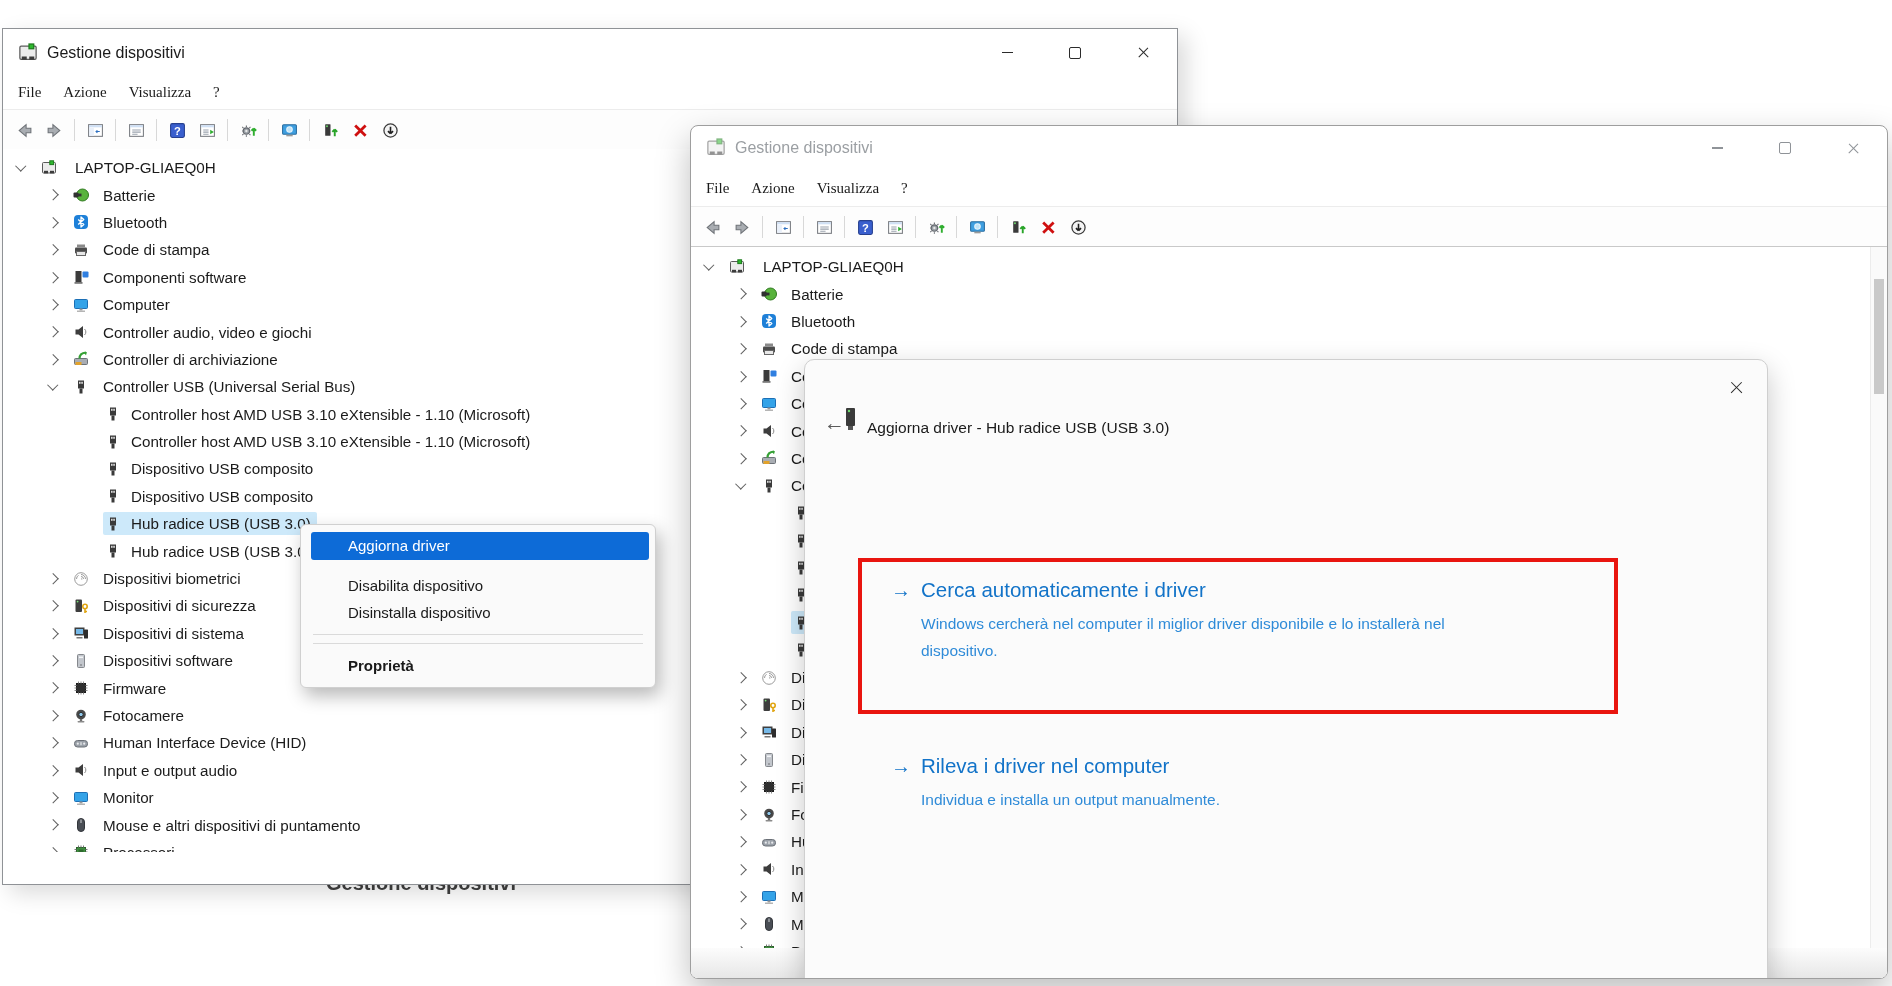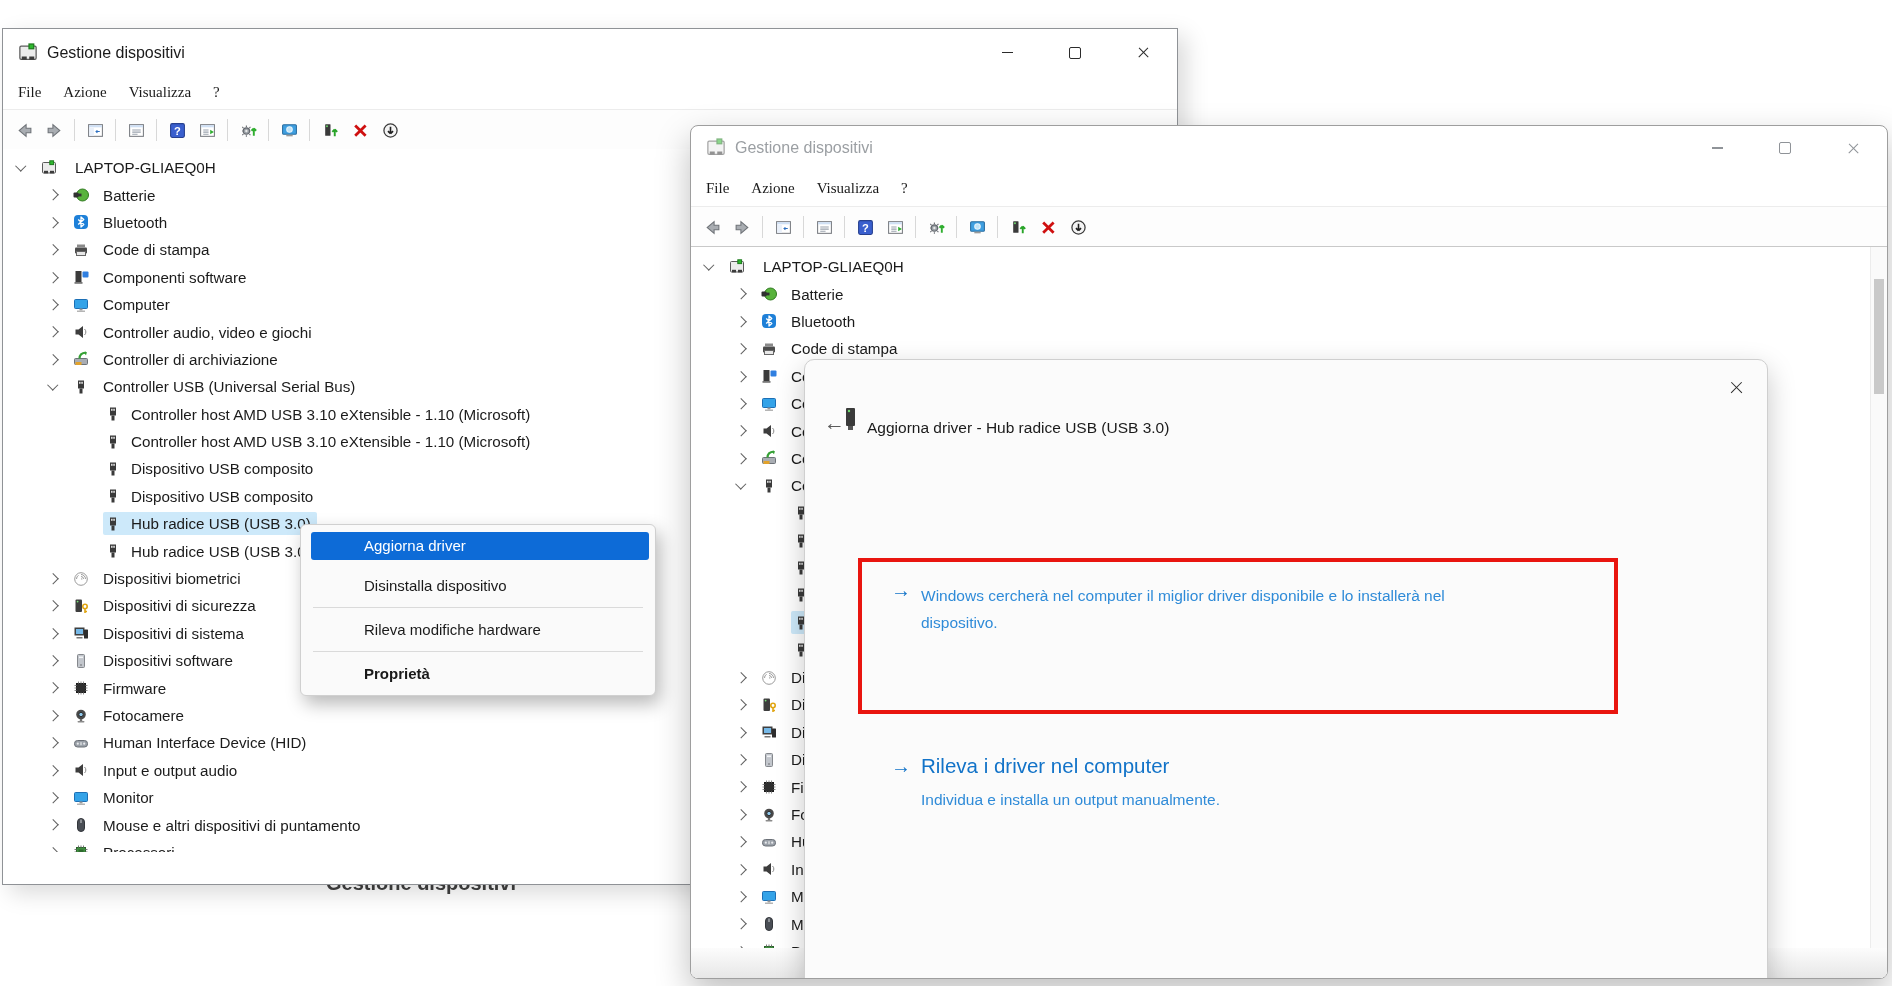--- a/index.html
+++ b/index.html
@@ -50,21 +50,21 @@
   .row-inner.selected{background:#cde9fa;}
   .t-icon{display:inline-flex;}
   .t-label{font-size:15.2px;}
   .statusbar{position:absolute;left:0;right:0;bottom:0;height:32px;background:#f0f0f0;
              border-top:1px solid #d0d0d0;display:flex;align-items:center;font-size:15px;padding-left:8px;}
 
   
   #context-menu{position:absolute;left:300px;top:524px;width:354px;z-index:3;background:#fafafa;
                 border:1px solid #d0d0d0;border-radius:6px;box-shadow:4px 8px 18px rgba(0,0,0,0.28);
                 padding:7px 0 8px 0;font-size:15px;}
-  .cm-item{height:27px;line-height:27px;margin:0 6px 0 10px;padding-left:53px;border-radius:3px;color:#1a1a1a;}
+  .cm-item{height:27px;line-height:27px;margin:0 6px 0 10px;padding-left:37px;border-radius:3px;color:#1a1a1a;}
   .cm-item.highlighted{background:#0d6bd7;color:#fff;height:28px;line-height:28px;margin-bottom:12px;}
   .cm-item.bold{font-weight:bold;}
   .cm-sep{height:1px;background:#dadada;margin:8px 12px;}
 
   
   #win-right{left:690px;top:125px;width:1196px;height:852px;border:1px solid #9e9e9e;border-radius:8px;
              z-index:4;box-shadow:0 14px 34px rgba(0,0,0,0.25);overflow:hidden;}
   #win-right .titlebar{height:44px;color:#9b9fa3;}
   #win-right .titlebar .title{color:#9b9fa3;}
   #win-right .titlebar .app-icon{opacity:0.55;}
@@ -574,23 +574,23 @@
               </svg>
             </span>
             <span class="t-label">Processori</span>
           </span>
         </div>
       </div>
   </section>
 
   <div id="context-menu">
       <div class="cm-item highlighted">Aggiorna driver</div>
+      <div class="cm-item">Disabilita dispositivo</div>
       <div class="cm-item">Disinstalla dispositivo</div>
       <div class="cm-sep"></div>
-      <div class="cm-item">Rileva modifiche hardware</div>
       <div class="cm-sep"></div>
       <div class="cm-item bold">Proprietà</div>
     </div>
 
   <section id="win-right" class="window">
     <header class="titlebar">
       <span class="app-icon">
           <svg width="20" height="20" viewBox="0 0 16 16" fill="none">
             <rect x="1.5" y="2.5" width="13" height="10.5" rx="1" fill="#ececec" stroke="#5a5a5a"></rect>
             <rect x="8.8" y="0.8" width="3.8" height="3.8" fill="#2db82d" stroke="#1d7a1d"></rect>
@@ -1074,20 +1074,21 @@
         <span id="dlg-devicon"><svg width="15" height="24" viewBox="0 0 15 24" fill="none">
               <rect x="3" y="1" width="9" height="18" rx="1" fill="#3a3a3a"></rect>
               <circle cx="6" cy="4" r="1.2" fill="#6fdc6f"></circle>
               <rect x="5" y="19" width="5" height="4" fill="#555555"></rect>
             </svg></span>
         <div id="dlg-title">Aggiorna driver - Hub radice USB (USB 3.0)</div>
         <div id="dlg-options">
             <div class="dlg-option">
               <span class="opt-arrow">→</span>
               <div>
+                <div class="opt-title">Cerca automaticamente i driver</div>
                 <div class="opt-desc">Windows cercherà nel computer il miglior driver disponibile e lo installerà nel dispositivo.</div>
               </div>
             </div>
             <div class="dlg-option">
               <span class="opt-arrow">→</span>
               <div>
                 <div class="opt-title">Rileva i driver nel computer</div>
                 <div class="opt-desc">Individua e installa un output manualmente.</div>
               </div>
             </div>

